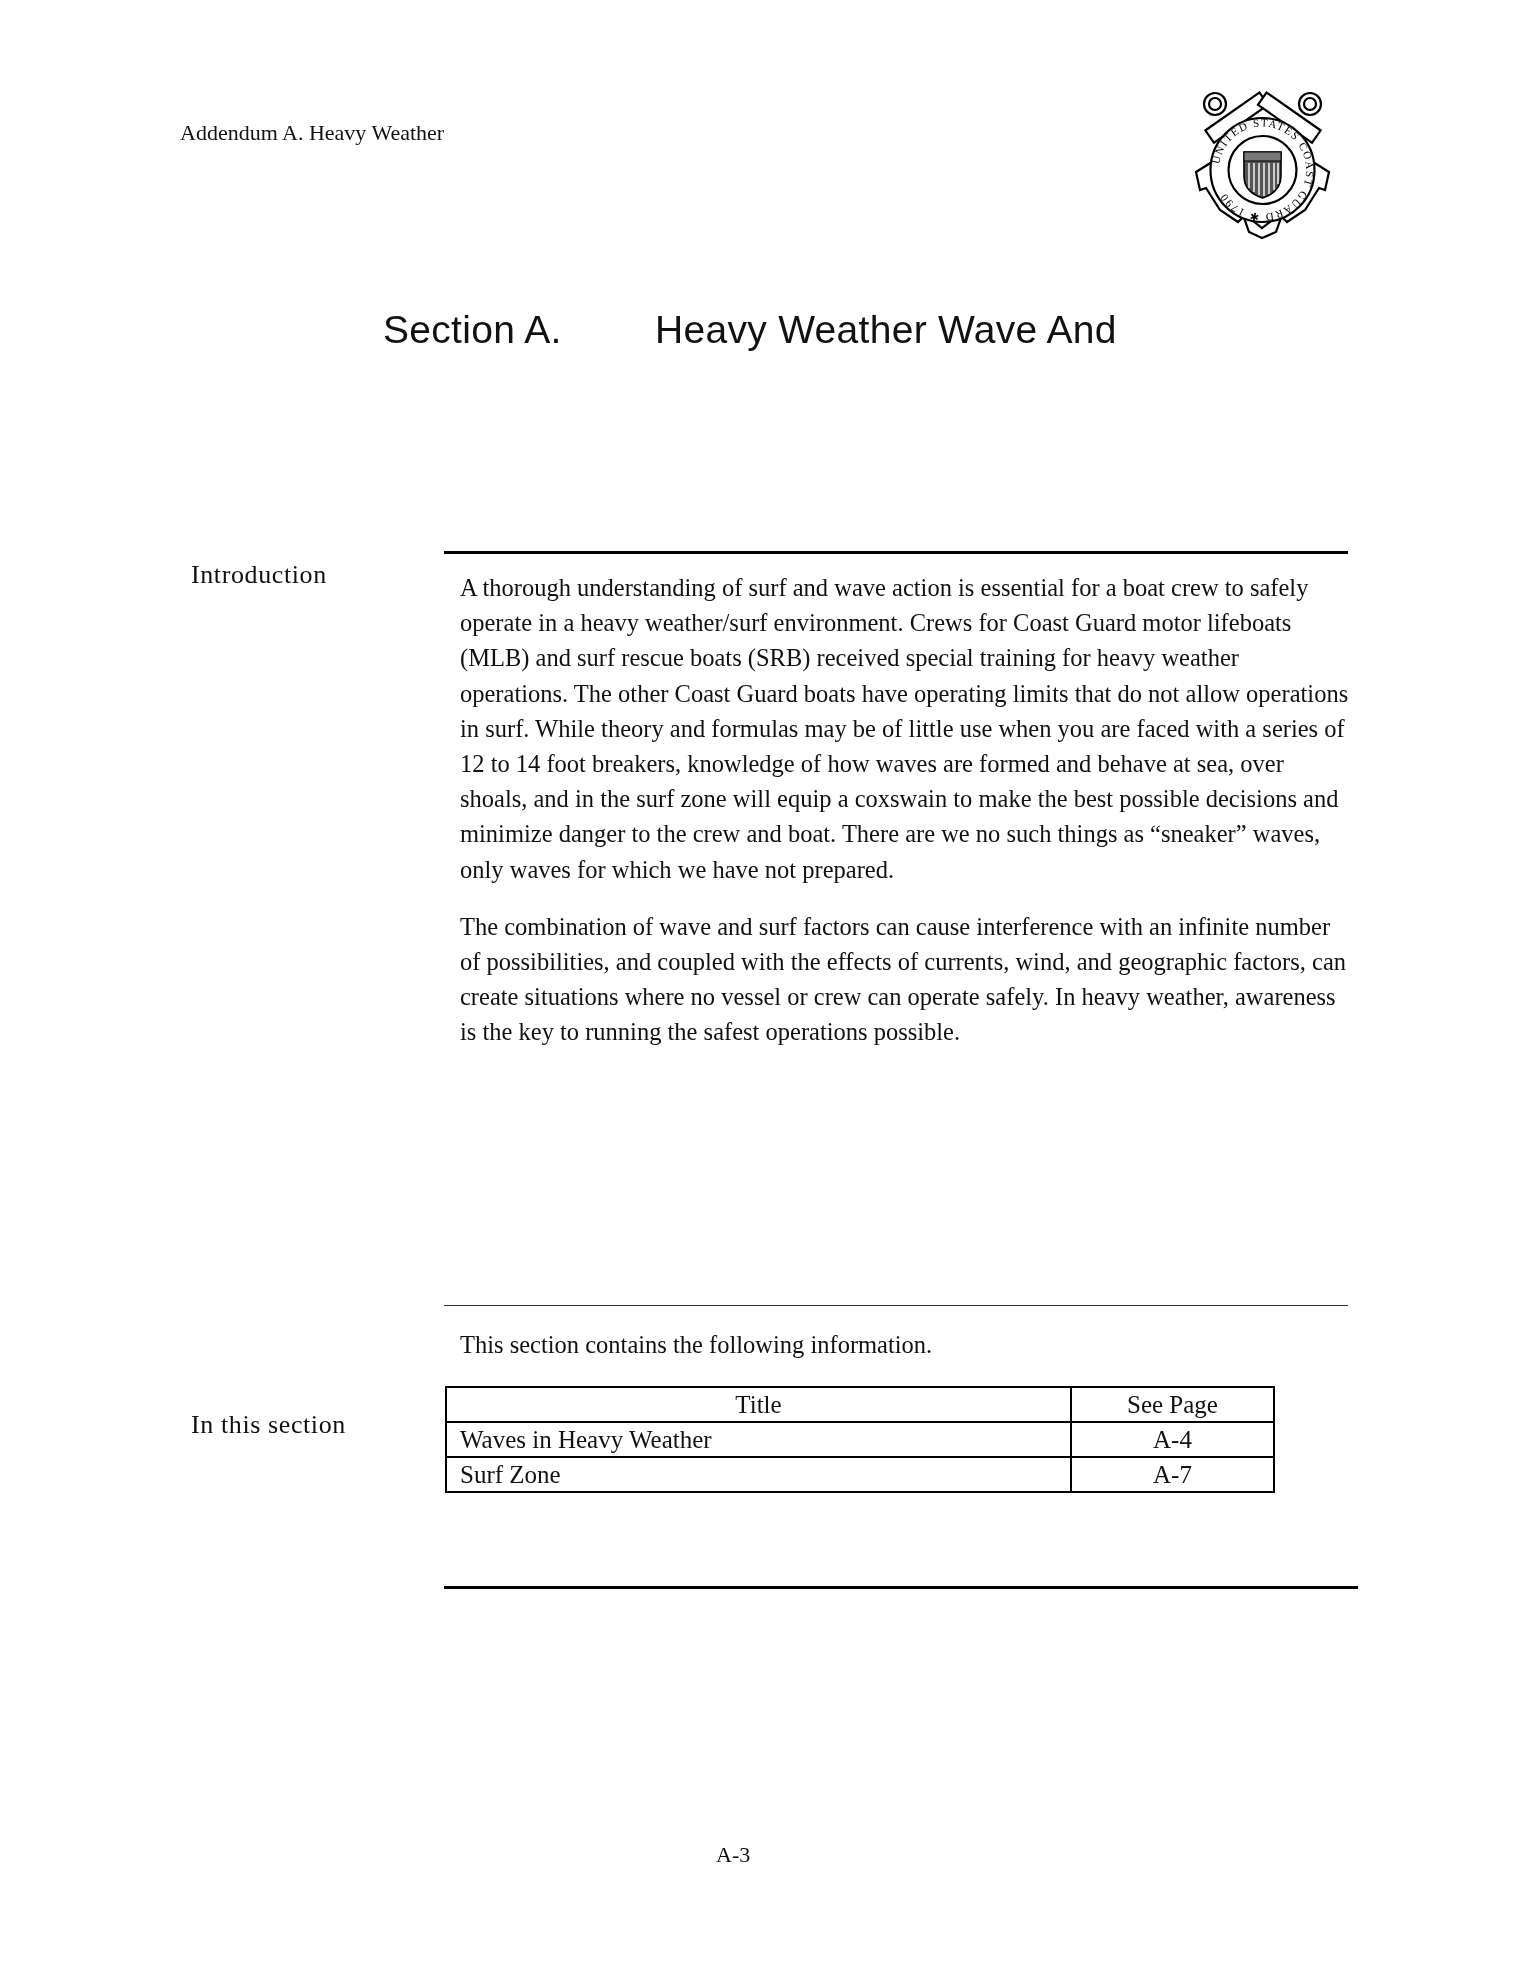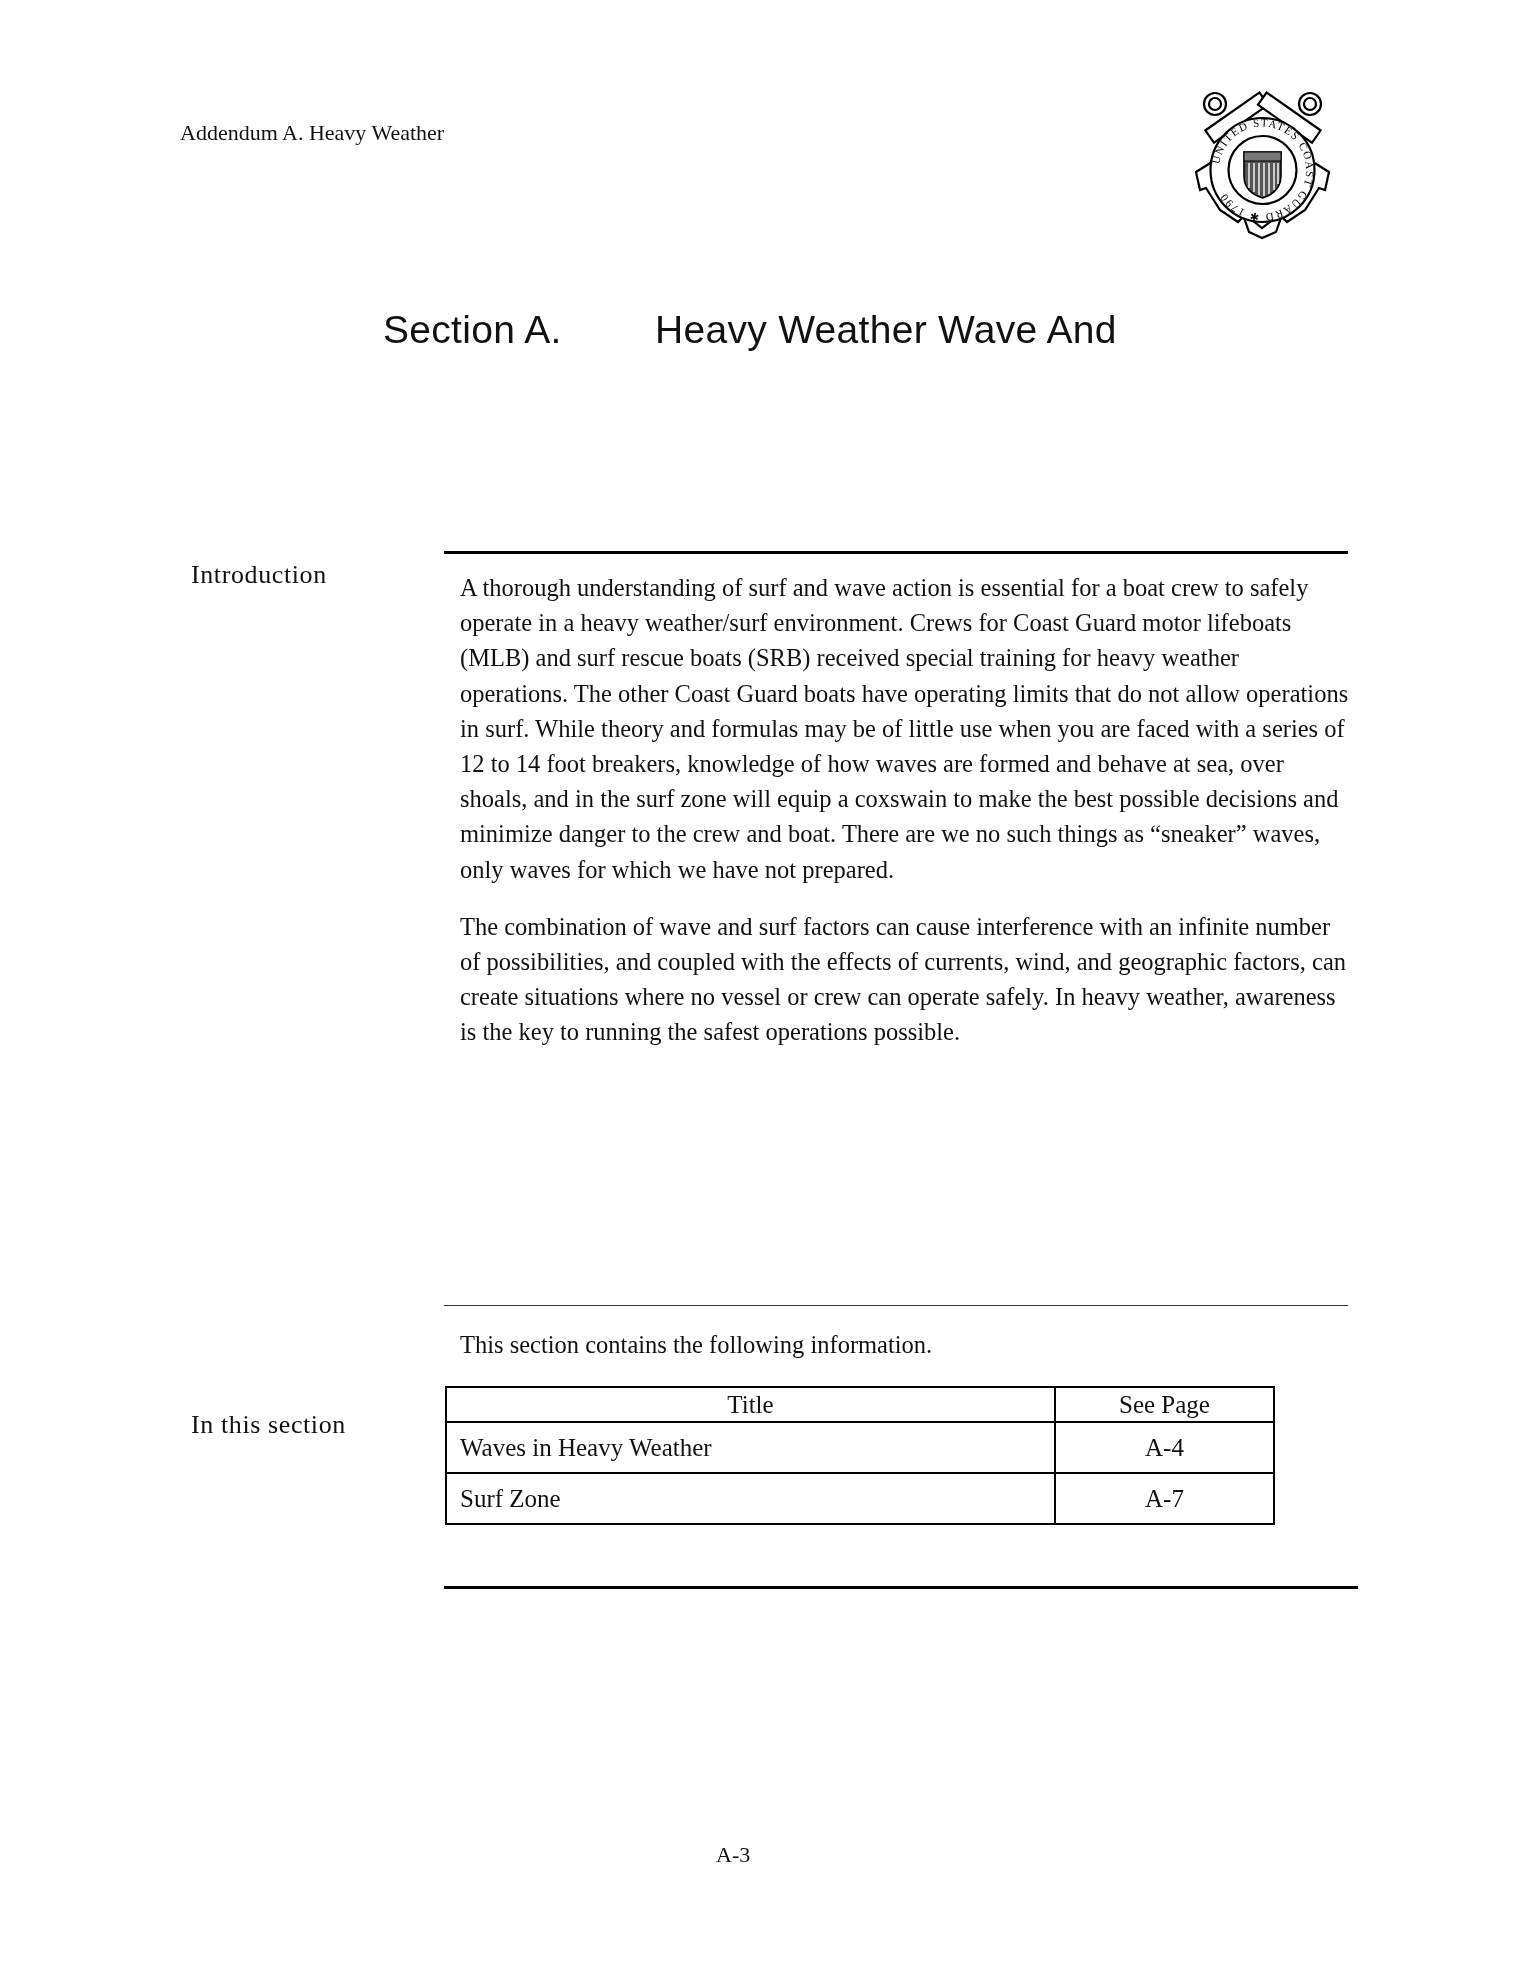--- a/index.html
+++ b/index.html
@@ -12,21 +12,21 @@
   .title-block .text { position:absolute; left:272px; top:0; white-space:nowrap; }
   .rule { left:444px; width:904px; background:#000; }
   .rule.thick { height:3px; }
   .rule.thin { height:1px; background:#333; }
   .block-label { left:191px; font-size:26px; letter-spacing:0.6px; }
   .body-col { left:460px; width:890px; font-size:24.5px; line-height:35.2px; }
   .body-col p { margin:0 0 22px 0; }
   table.toc { position:absolute; left:445px; top:1386px; width:830px; border-collapse:collapse; font-size:25px; }
   table.toc td, table.toc th { border:2px solid #000; height:33px; padding:0 0 0 13px; font-weight:normal; line-height:33px; }
   table.toc th { text-align:center; padding:0; }
-  table.toc td.page { text-align:center; padding:8px; width:201px; }
+  table.toc td.page { text-align:center; padding:0; width:201px; }
   .page-number { left:716px; top:1842px; font-size:22px; }
 </style>
 </head>
 <body>
 
 <div class="abs running-header">Addendum A.  Heavy Weather</div>
 
 <div class="abs seal">
   <svg width="145" height="160" viewBox="0 0 145 160">
 

